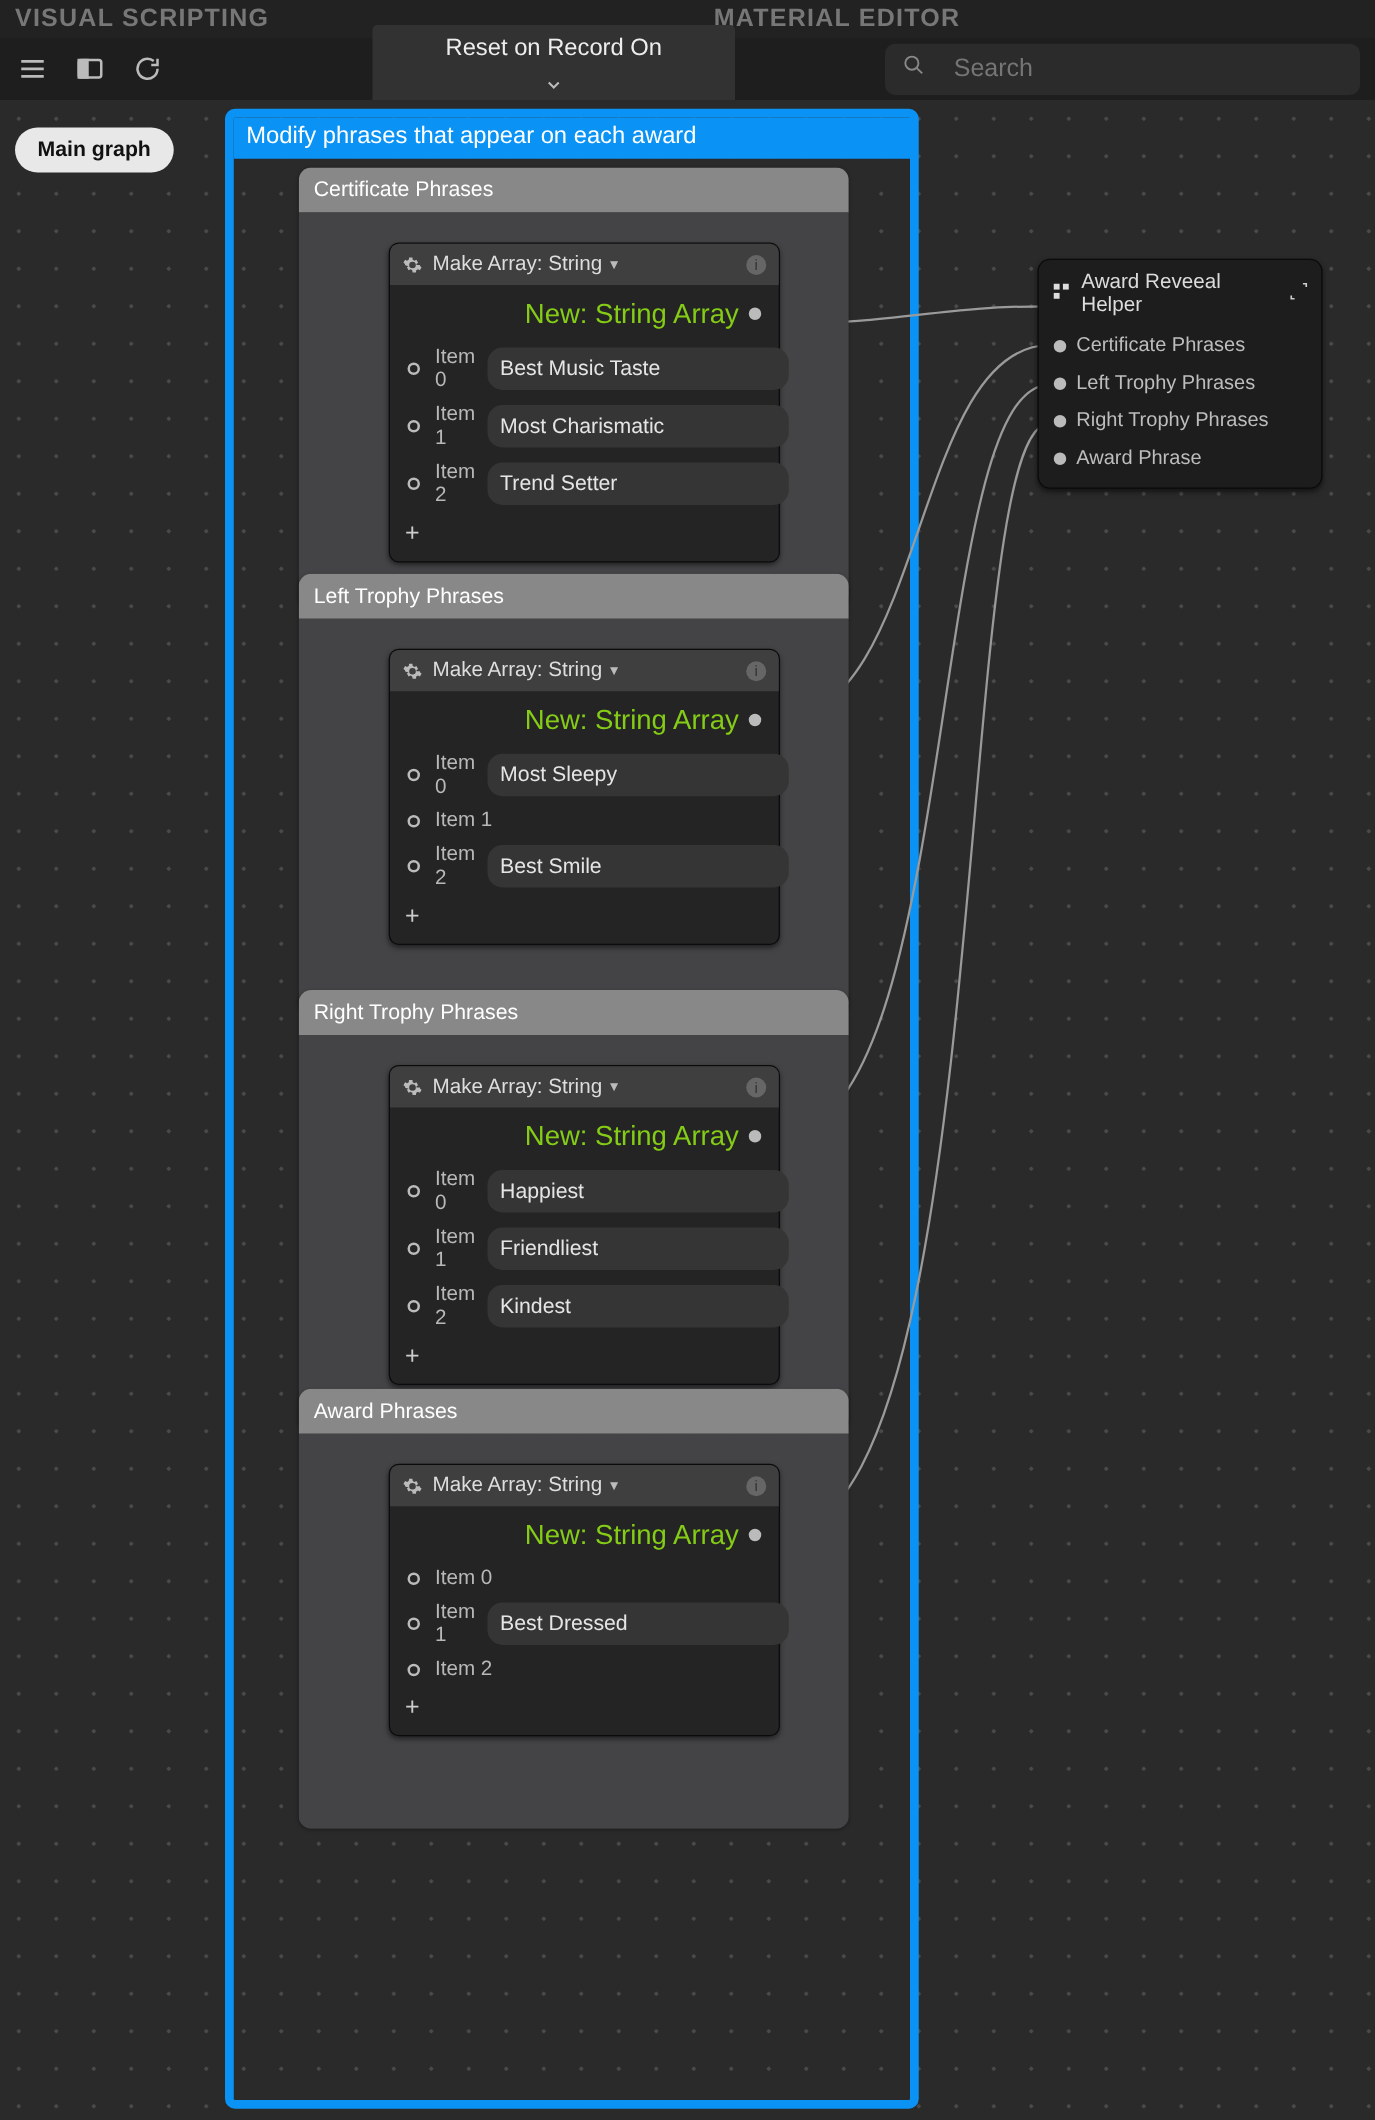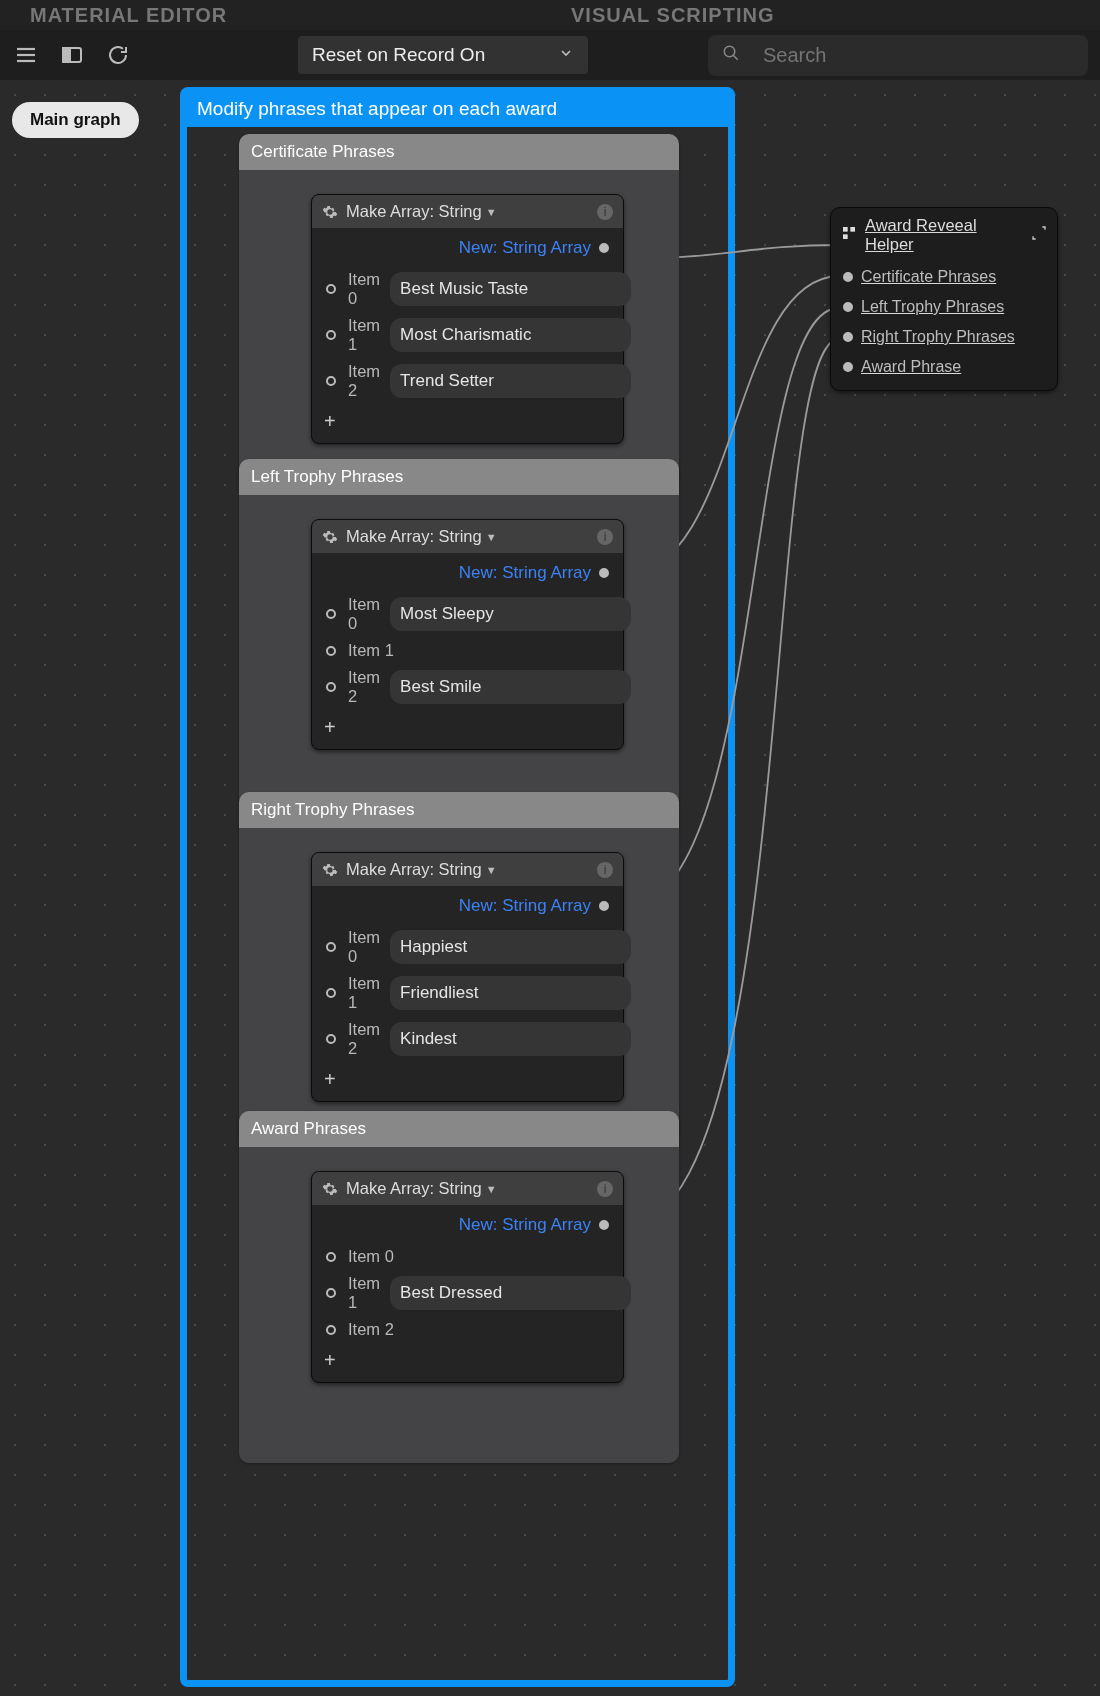--- a/index.html
+++ b/index.html
@@ -31,22 +31,22 @@
     padding-left:12px;}
   .top-tab.right{padding-left:30px;}
   
   .toolbar{display:flex;align-items:center;gap:18px;height:50px;
     background:var(--toolbar-bg);padding:0 12px;}
   .icon-btn{width:28px;height:28px;display:flex;align-items:center;justify-content:center;
     cursor:pointer;color:#bbb;}
   .icon-btn svg{width:24px;height:24px;}
   .toolbar-spacer{flex:0 0 130px;}
   .reset-select{display:flex;align-items:center;gap:10px;background:var(--toolbar-btn);
-    border-radius:4px;padding:8px 14px;cursor:pointer;min-width:290px;
-    justify-content:space-between;color:var(--text-strong);font-size:19px;}
+    border-radius:4px;padding:8px 28px;cursor:pointer;min-width:290px;
+    justify-content:space-between;color:var(--text-strong);font-size:19px;flex-direction:column;}
   .search-box{margin-left:auto;display:flex;align-items:center;gap:21px;
     background:var(--search-bg);border-radius:8px;padding:8px 14px;min-width:380px;
     color:#888;font-size:20px;}
   .search-box input{border:0;background:transparent;color:#ddd;font-size:20px;outline:none;width:100%;}
   
   .canvas-area{position:relative;width:1100px;height:1616px;
     background:
       radial-gradient(circle,var(--dot) 1.5px,transparent 1.5px) 0 0/30px 30px,
       #2a2a2a;}
   
@@ -67,53 +67,53 @@
   
   .node{position:absolute;left:72px;top:24px;width:313px;background:var(--node-body);
     border:1px solid #0b0b0b;border-radius:8px;box-shadow:0 2px 4px rgba(0,0,0,.5);}
   .node-head{background:var(--node-header);padding:7px 10px;display:flex;align-items:center;
     color:#ddd;font-size:16.5px;border-radius:7px 7px 0 0;}
   .node-head .gear{width:16px;height:16px;margin-right:8px;}
   .node-head .drop-arrow{font-size:11px;margin-left:4px;color:#bbb;}
   .node-head .info{margin-left:auto;width:16px;height:16px;border-radius:50%;
     background:#666;color:#333;font-size:12px;text-align:center;line-height:16px;}
   .node .output-row{display:flex;justify-content:flex-end;align-items:center;
-    color:#3b82f6;font-size:17px;padding:10px 14px 8px 0;gap:8px;}
+    color:#84cc16;font-size:22px;padding:10px 14px 8px 0;gap:8px;}
   .port-out, .port-in{width:10px;height:10px;border-radius:50%;border:2px solid #bbb;
     flex:0 0 auto;}
   .port-out.solid,.port-in.solid{background:#bbb;}
   .item-row{display:flex;align-items:center;gap:10px;padding:4px 10px 4px 14px;
     color:#b8b8b8;font-size:16.5px;}
   .item-row .port-in{margin-right:2px;}
   .item-row input{flex:1;background:var(--input-bg);border:0;padding:7px 10px;
     color:#e5e5e5;font-size:17px;border-radius:12px;outline:none;}
   .node .add-row{padding:6px 10px 10px 12px;color:#ccc;font-size:20px;font-weight:300;}
   
   .helper-node{position:absolute;left:830px;top:127px;width:228px;
     background:#1d1d1d;border:1px solid #0a0a0a;border-radius:10px;
-    box-shadow:0 2px 4px rgba(0,0,0,.5);padding-bottom:8px;text-decoration:underline;}
+    box-shadow:0 2px 4px rgba(0,0,0,.5);padding-bottom:8px;}
   .helper-head{display:flex;align-items:center;gap:8px;color:#dcdcdc;
     font-size:16.5px;padding:8px 10px;}
   .helper-head .title{flex:1;}
   .helper-head svg{width:16px;height:16px;}
   .helper-row{display:flex;align-items:center;gap:8px;color:#bdbdbd;
     font-size:16px;padding:6px 0 6px 12px;}
   .helper-row .port-in{border-color:#bbb;}
   .helper-row.solid .port-in{background:#bbb;}
   
   svg.connections{position:absolute;left:0;top:0;pointer-events:none;
     width:1100px;height:1616px;}
   svg.connections path{stroke:#9a9a9a;stroke-width:1.8;fill:none;}
 </style>
 </head>
 <body>
 
 <div class="top-tabs">
+  <div class="top-tab">VISUAL SCRIPTING</div>
   <div class="top-tab right">MATERIAL EDITOR</div>
-  <div class="top-tab">VISUAL SCRIPTING</div>
 </div>
 
 <div class="toolbar">
   <div class="icon-btn">
     <svg viewBox="0 0 24 24" fill="none" stroke="#bbb" stroke-width="2.2">
       <line x1="3" y1="6" x2="21" y2="6"></line>
         <line x1="3" y1="12" x2="21" y2="12"></line>
         <line x1="3" y1="18" x2="21" y2="18"></line>
       </svg>
   </div>

